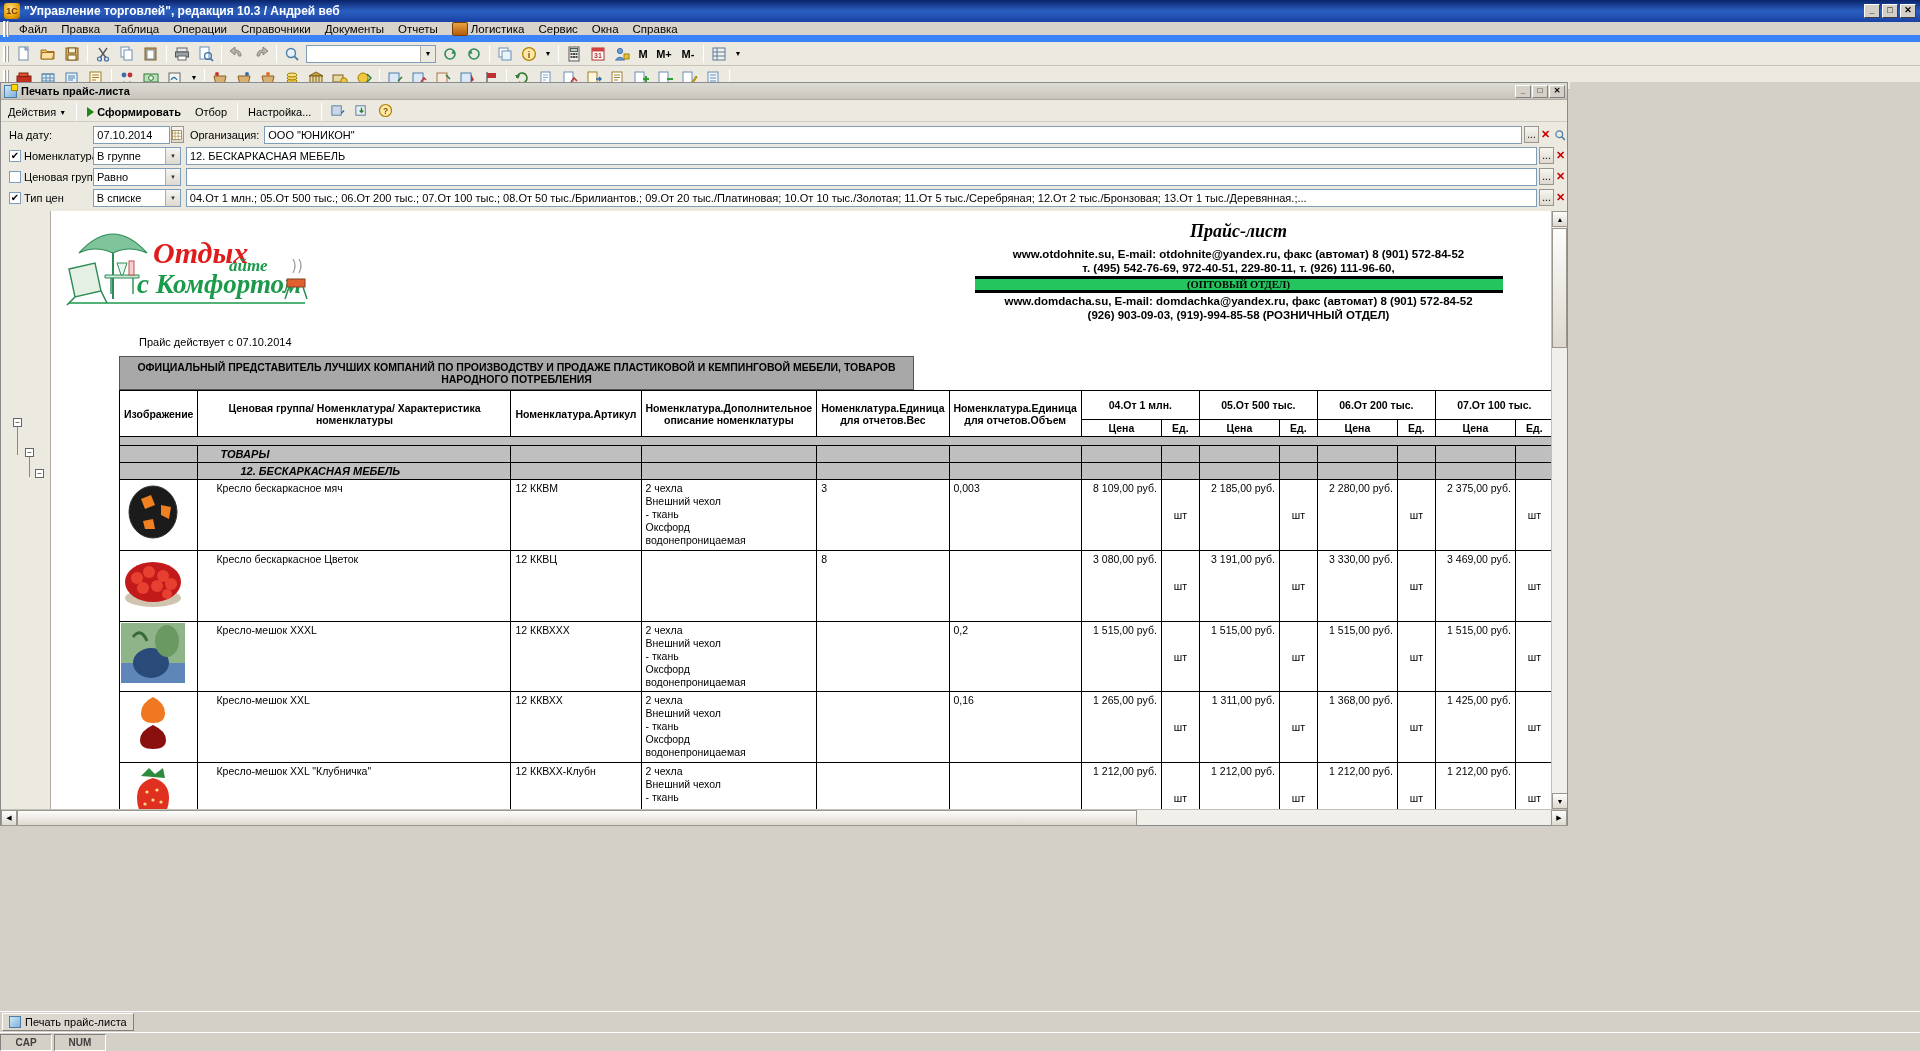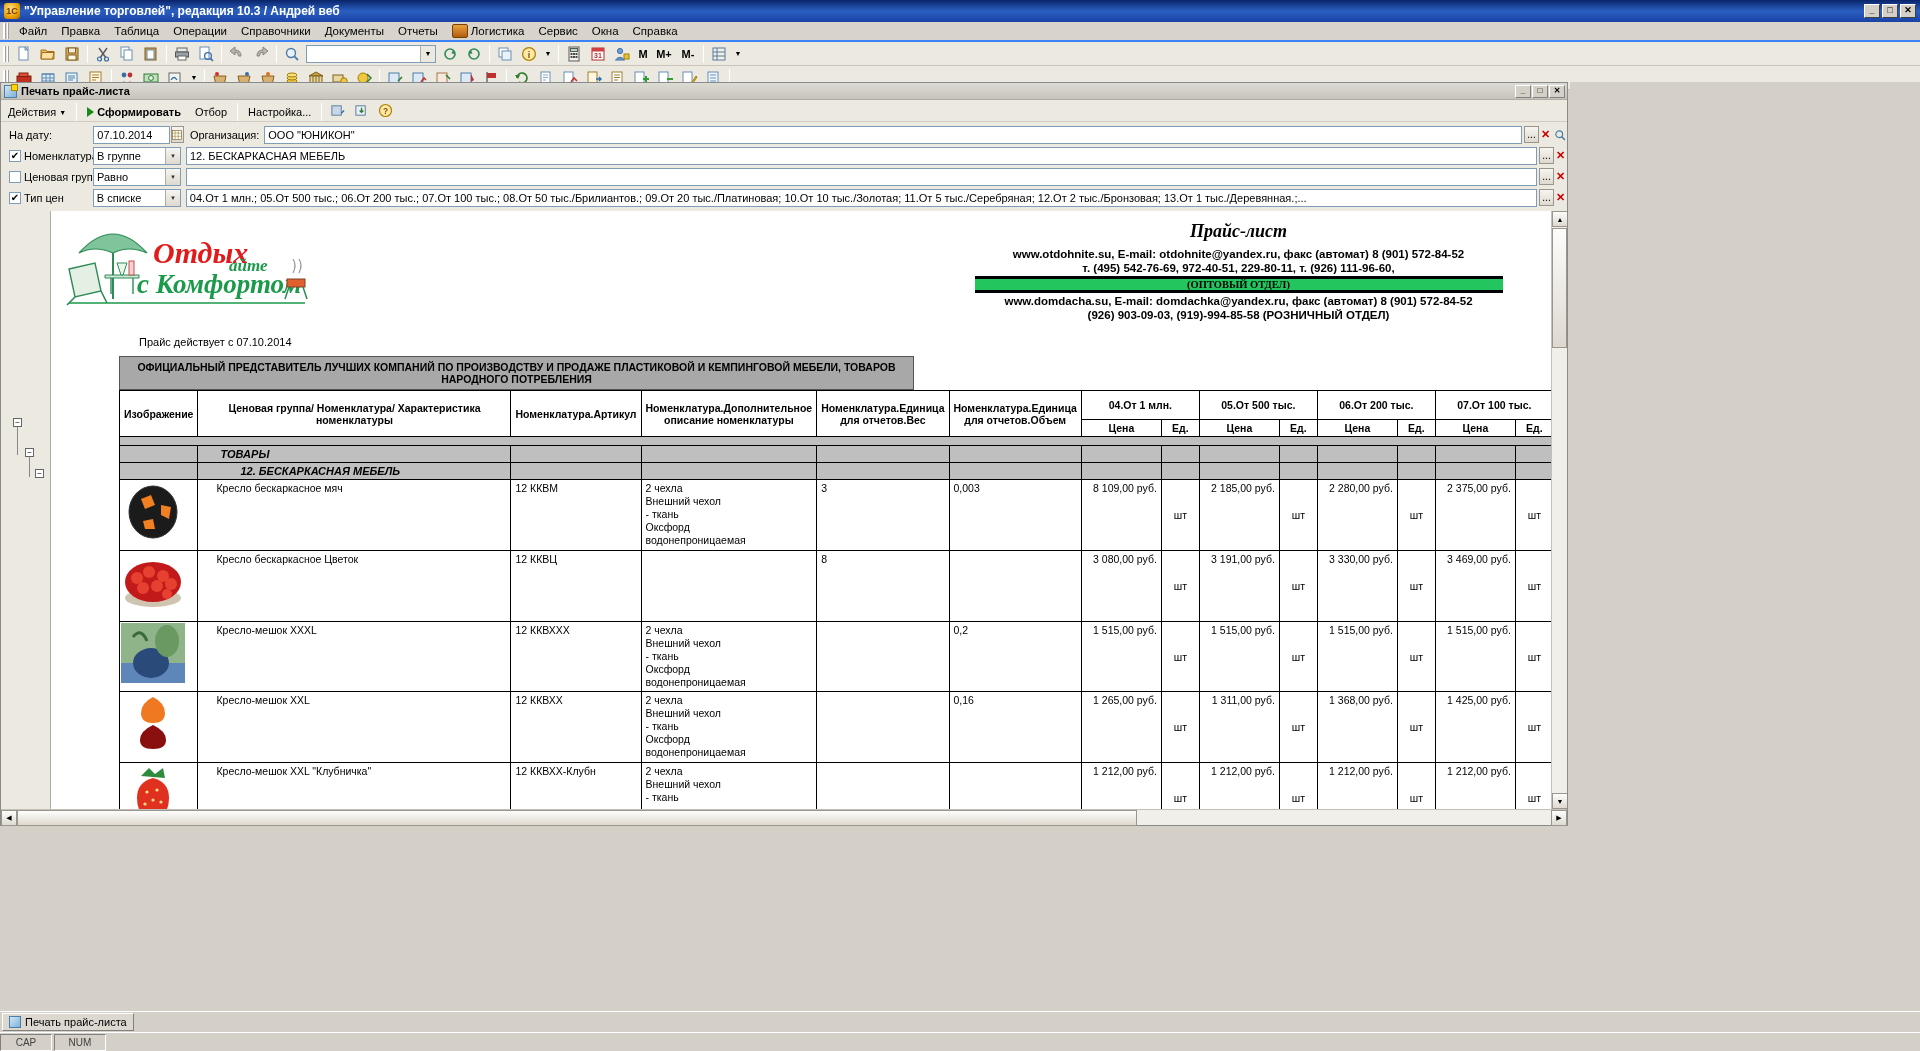--- a/index.html
+++ b/index.html
@@ -32,21 +32,21 @@
   .tb-buttons { display: flex; gap: 2px; margin-right: 2px; }
   .tb-btn {
     width: 16px; height: 14px; background: #d4d0c8; border: 1px solid #fff;
     border-right-color: #404040; border-bottom-color: #404040;
     color: #000; font-size: 9px; line-height: 11px; text-align: center; font-weight: bold;
   }
 
   
   .menubar {
     height: 20px; background: #d8d4cc; display: flex; align-items: center;
-    font-size: 11.5px; color: #000; border-bottom: 2px solid #3b82f6; flex: 0 0 auto;
+    font-size: 11.5px; color: #000; border-bottom: 7px solid #3b82f6; flex: 0 0 auto;
   }
   .grip { width: 6px; height: 16px; margin: 0 3px; background:
       repeating-linear-gradient(to right, #fff 0 1px, #a0a0a0 1px 2px, transparent 2px 3px);
       border-left: 1px solid #fff; flex: 0 0 auto; }
   .menu-item { padding: 2px 7px; white-space: nowrap; cursor: default; }
   .menu-icon-mini { width: 16px; height: 14px; display: inline-block; vertical-align: middle;
      background: linear-gradient(to bottom,#e8a33d,#b25c10); border: 1px solid #7a4000; border-radius: 2px; margin-right:3px;}
 
   
   .toolbar {
@@ -162,21 +162,21 @@
   
   .taskbar { position: absolute; left:0; bottom: 19px; width: 1920px; height: 21px; background: #d4d0c8;
       border-top: 1px solid #fff; display: flex; align-items: center; padding-left: 2px; }
   .task-btn { height: 18px; background: #dcd8d0; border: 1px solid #fff; border-right-color:#808080;border-bottom-color:#808080;
       display:flex;align-items:center;gap:4px;padding:0 6px;font-size:11px;min-width:130px;}
   .task-ico { width:12px;height:12px;background:linear-gradient(135deg,#cfe8f7,#7fb0d8);border:1px solid #4a7ea8;flex:0 0 auto;}
   .statusbar { position: absolute; left:0; bottom:0; width: 1920px; height: 19px; background: #d4d0c8;
       border-top: 1px solid #fff; display: flex; align-items: center; font-size: 11px; }
   .sb-left { flex: 1 1 auto; padding-left: 6px; }
   .sb-cell { width: 52px; height: 17px; border: 1px solid #808080; border-right-color:#fff;border-bottom-color:#fff;
-      display:flex;align-items:center;justify-content:center;font-size:10px;color:#404040;margin-right:2px;}
+      display:flex;align-items:center;justify-content:center;font-size:10px;color:#404040;margin-right:2px;font-weight:bold;}
 
   
   .desktop-fill { position:absolute; left: 1570px; top: 82px; width: 350px; height: 744px; background: #d4d0c8; }
 </style>
 </head>
 <body>
 
 <div id="app-window">
 
   <div class="titlebar">

